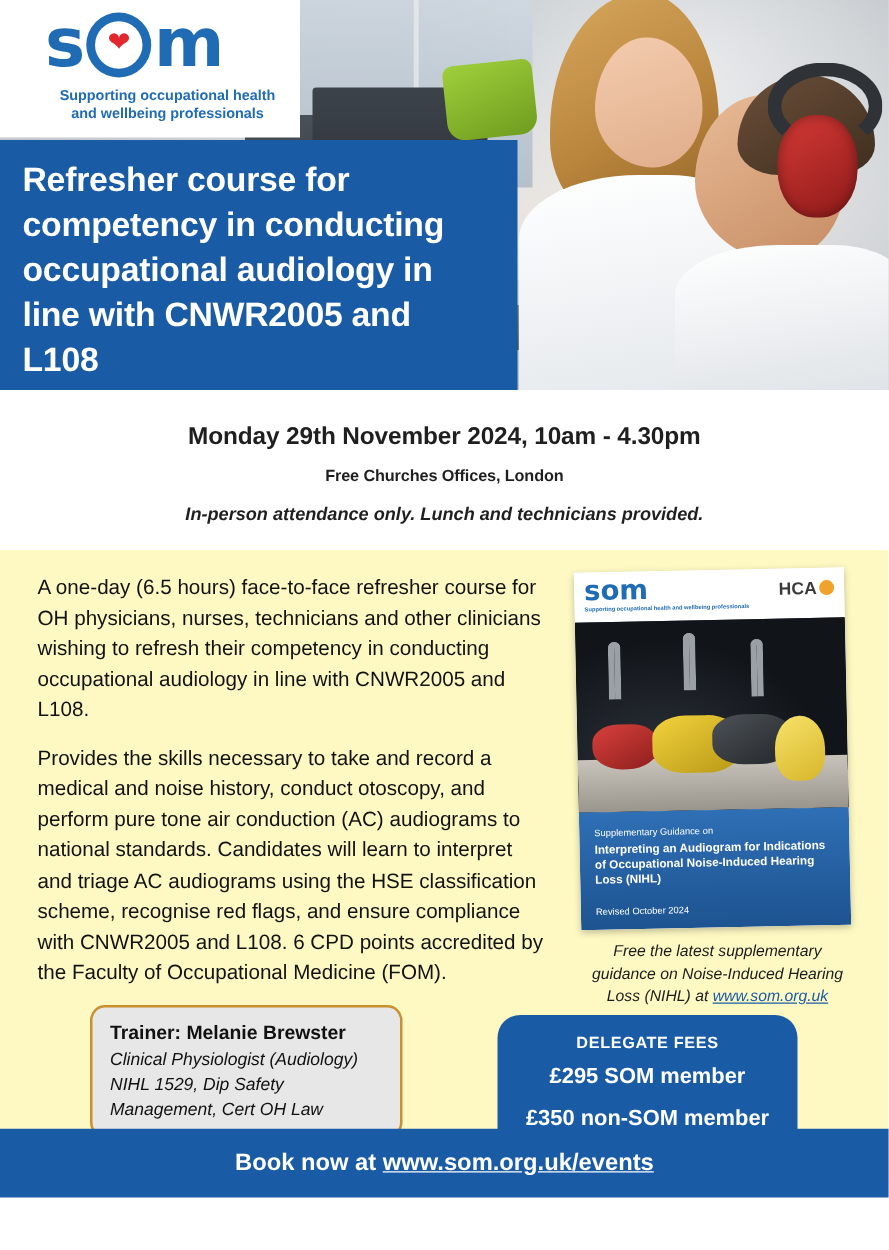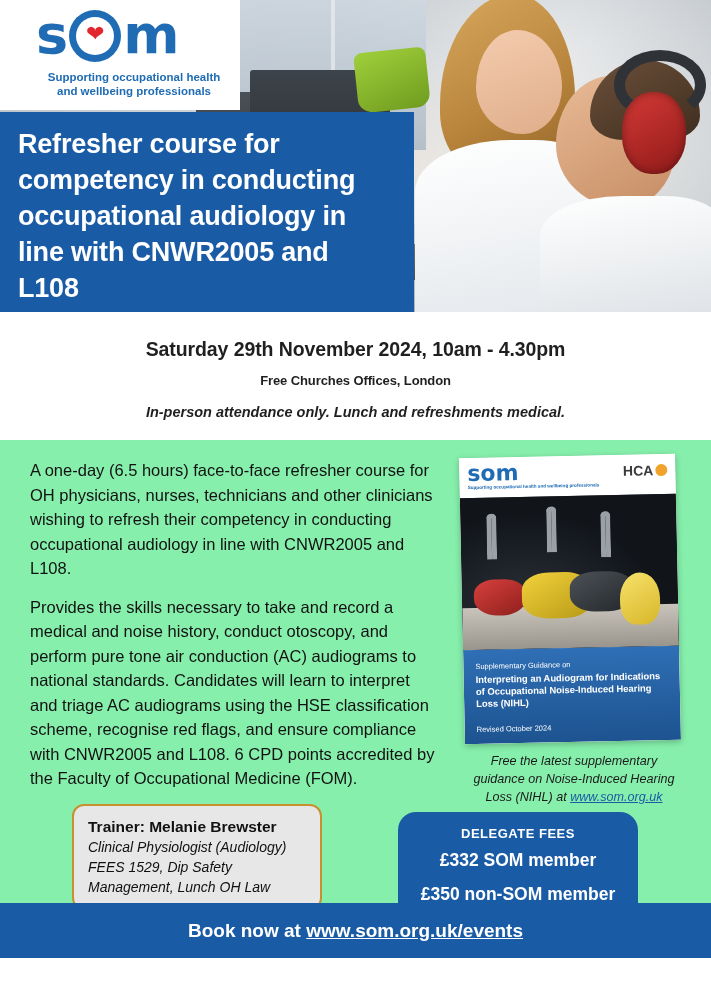--- a/index.html
+++ b/index.html
@@ -202,21 +202,21 @@
     font-size: 14.5px;
     font-style: italic;
     font-weight: 600;
     color: #1f1f1f;
   }
 
   
   .body-area {
     position: absolute; left: 0; top: 440px;
     width: 711px; height: 505px;
-    background: #86efac;
+    background: #fef9c3;
   }
   .copy {
     position: absolute; left: 30px; top: 18px;
     width: 410px;
   }
   .copy p {
     font-size: 16.5px;
     line-height: 24.5px;
     color: #121212;
     margin-bottom: 14px;
@@ -397,23 +397,23 @@
       </div>
       <div class="logo-tag">Supporting occupational health and wellbeing professionals</div>
     </div>
 
     <div class="title-block">
       <h1>Refresher course for competency in conducting occupational audiology in line with CNWR2005 and L108</h1>
     </div>
   </div>
 
   <div class="date-band">
-    <div class="date-line">Saturday 29th November 2024, 10am - 4.30pm</div>
+    <div class="date-line">Monday 29th November 2024, 10am - 4.30pm</div>
     <div class="venue-line">Free Churches Offices, London</div>
-    <div class="note-line">In-person attendance only. Lunch and refreshments medical.</div>
+    <div class="note-line">In-person attendance only. Lunch and technicians provided.</div>
   </div>
 
   <div class="body-area">
 
     <div class="copy">
       <p>A one-day (6.5 hours) face-to-face refresher course for OH physicians, nurses, technicians and other clinicians wishing to refresh their competency in conducting occupational audiology in line with CNWR2005 and L108.</p>
       <p>Provides the skills necessary to take and record a medical and noise history, conduct otoscopy, and perform pure tone air conduction (AC) audiograms to national standards. Candidates will learn to interpret and triage AC audiograms using the HSE classification scheme, recognise red flags, and ensure compliance with CNWR2005 and L108. 6 CPD points accredited by the Faculty of Occupational Medicine (FOM).</p>
     </div>
 
     <div class="brochure">
@@ -445,27 +445,27 @@
 
     <div class="brochure-caption">
       <span>Free the latest supplementary</span>
       <span>guidance on Noise-Induced Hearing</span>
       <span>Loss (NIHL) at </span><a href="#">www.som.org.uk</a>
     </div>
 
     <div class="trainer">
       <div class="name">Trainer: Melanie Brewster</div>
       <div class="det">Clinical Physiologist (Audiology)</div>
-      <div class="det">FEES 1529, Dip Safety</div>
-      <div class="det">Management, Lunch OH Law</div>
+      <div class="det">NIHL 1529, Dip Safety</div>
+      <div class="det">Management, Cert OH Law</div>
     </div>
 
     <div class="fees">
       <div class="hdr">DELEGATE FEES</div>
-      <div class="fee">£332 SOM member</div>
+      <div class="fee">£295 SOM member</div>
       <div class="fee">£350 non-SOM member</div>
     </div>
   </div>
 
   <div class="footer">
     <span class="lbl">Book now at </span><a href="#">www.som.org.uk/events</a>
   </div>
 
 </div>
 

